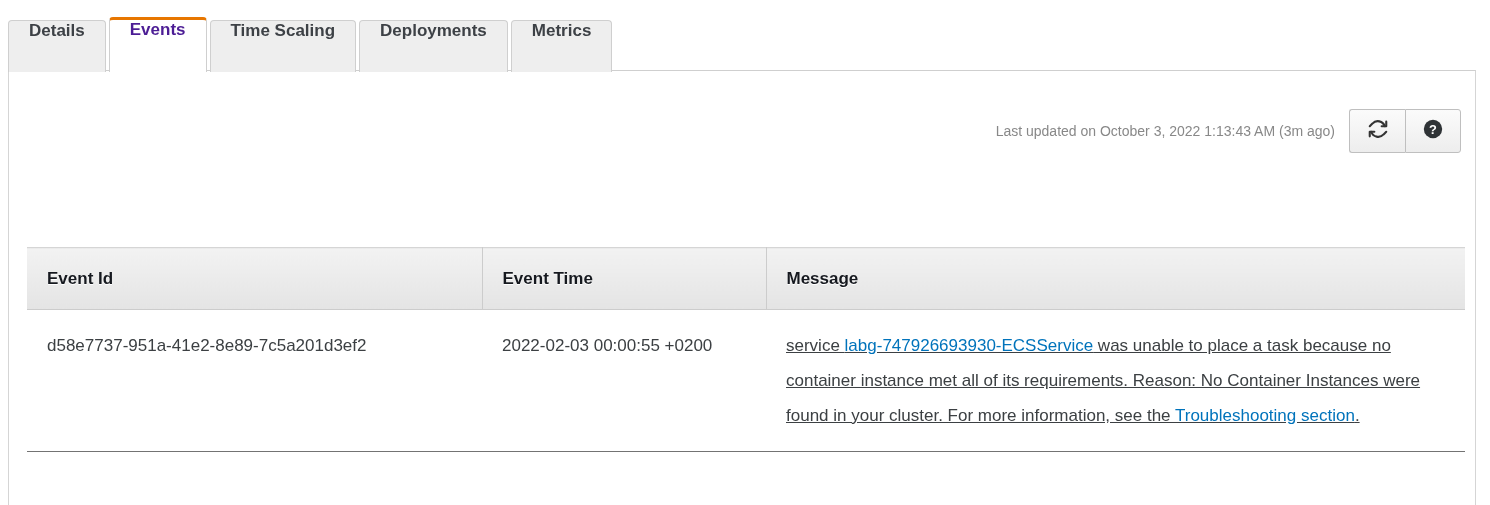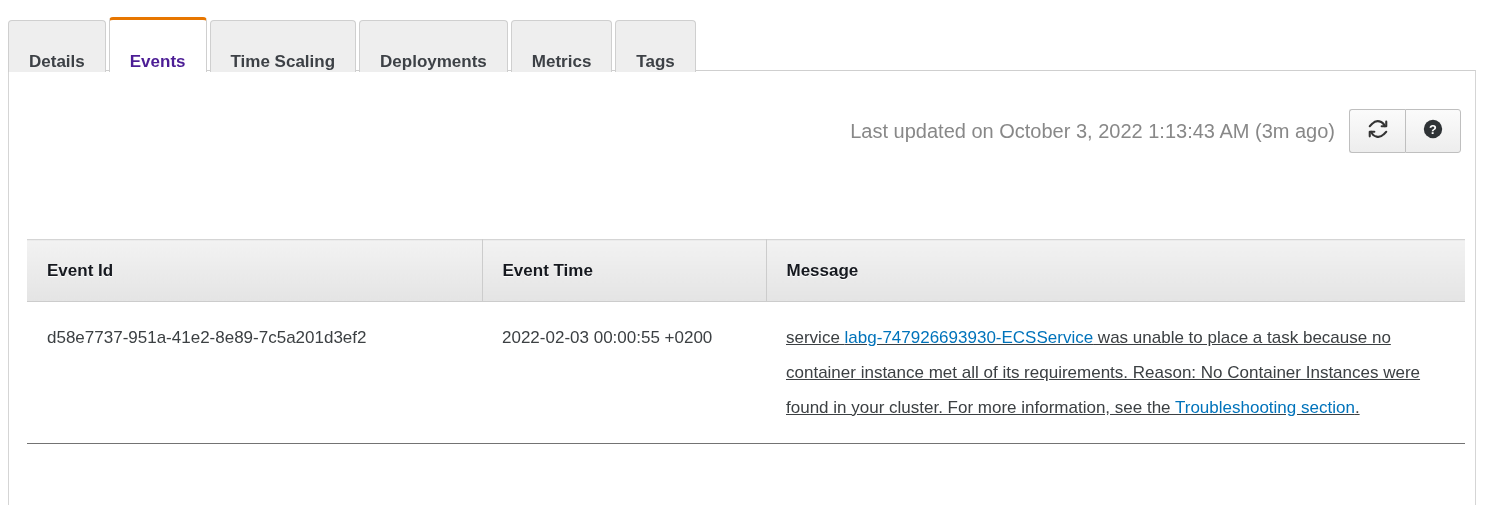--- a/index.html
+++ b/index.html
@@ -20,21 +20,21 @@
     height: 56px;
     display: flex;
     align-items: flex-end;
     padding-left: 8px;
     z-index: 3;
   }
   .tab {
     position: relative;
     height: 52px;
     display: flex;
-    align-items: flex-end;
+    align-items: flex-start;
     padding: 0 20px;
     margin-right: 3px;
     font-size: 17px;
     font-weight: bold;
     color: #3d4146;
     background: #eeeeee;
     border: 1px solid #cfcfcf;
     border-bottom: none;
     border-radius: 4px 4px 0 0;
     cursor: pointer;
@@ -70,21 +70,21 @@
 
   
   .panel-toolbar {
     position: absolute;
     right: 14px; top: 38px;
     display: flex;
     align-items: center;
     height: 44px;
   }
   .last-updated {
-    font-size: 20px;
+    font-size: 14px;
     color: #888888;
     margin-right: 14px;
     white-space: nowrap;
   }
   .btn-group { display: flex; }
   .icon-btn {
     width: 56px; height: 44px;
     background: linear-gradient(to bottom, #fbfbfb 0%, #ededed 100%);
     border: 1px solid #bfbfbf;
     display: flex; align-items: center; justify-content: center;
@@ -136,21 +136,21 @@
     font-size: 20px;
     cursor: pointer;
     user-select: none;
     line-height: 1;
   }
   .pager-label { font-weight: bold; color: #16191f; }
 
   
   .table-wrap {
     position: absolute;
-    left: 18px; top: 168px;
+    left: 18px; top: 176px;
     width: 1438px;
   }
   table.events { width: 100%; border-collapse: collapse; table-layout: fixed; }
   table.events thead th {
     background: linear-gradient(to bottom, #f2f2f2 0%, #e4e4e4 100%);
     border-top: 1px solid #d5d5d5;
     border-bottom: 1px solid #cccccc;
     border-right: 1px solid #cccccc;
     text-align: left;
     font-size: 17px;
@@ -188,23 +188,20 @@
       <span>Events</span>
     </div>
     <div class="tab">
       <span>Time Scaling</span>
     </div>
     <div class="tab">
       <span>Deployments</span>
     </div>
     <div class="tab">
       <span>Metrics</span>
-    </div>
-    <div class="tab">
-      <span>Tags</span>
     </div>
   </div>
 
   <div class="panel">
 
     <div class="panel-toolbar">
       <div class="last-updated">Last updated on October 3, 2022 1:13:43 AM (3m ago)</div>
       <div class="btn-group">
         <div class="icon-btn">
           <span>

